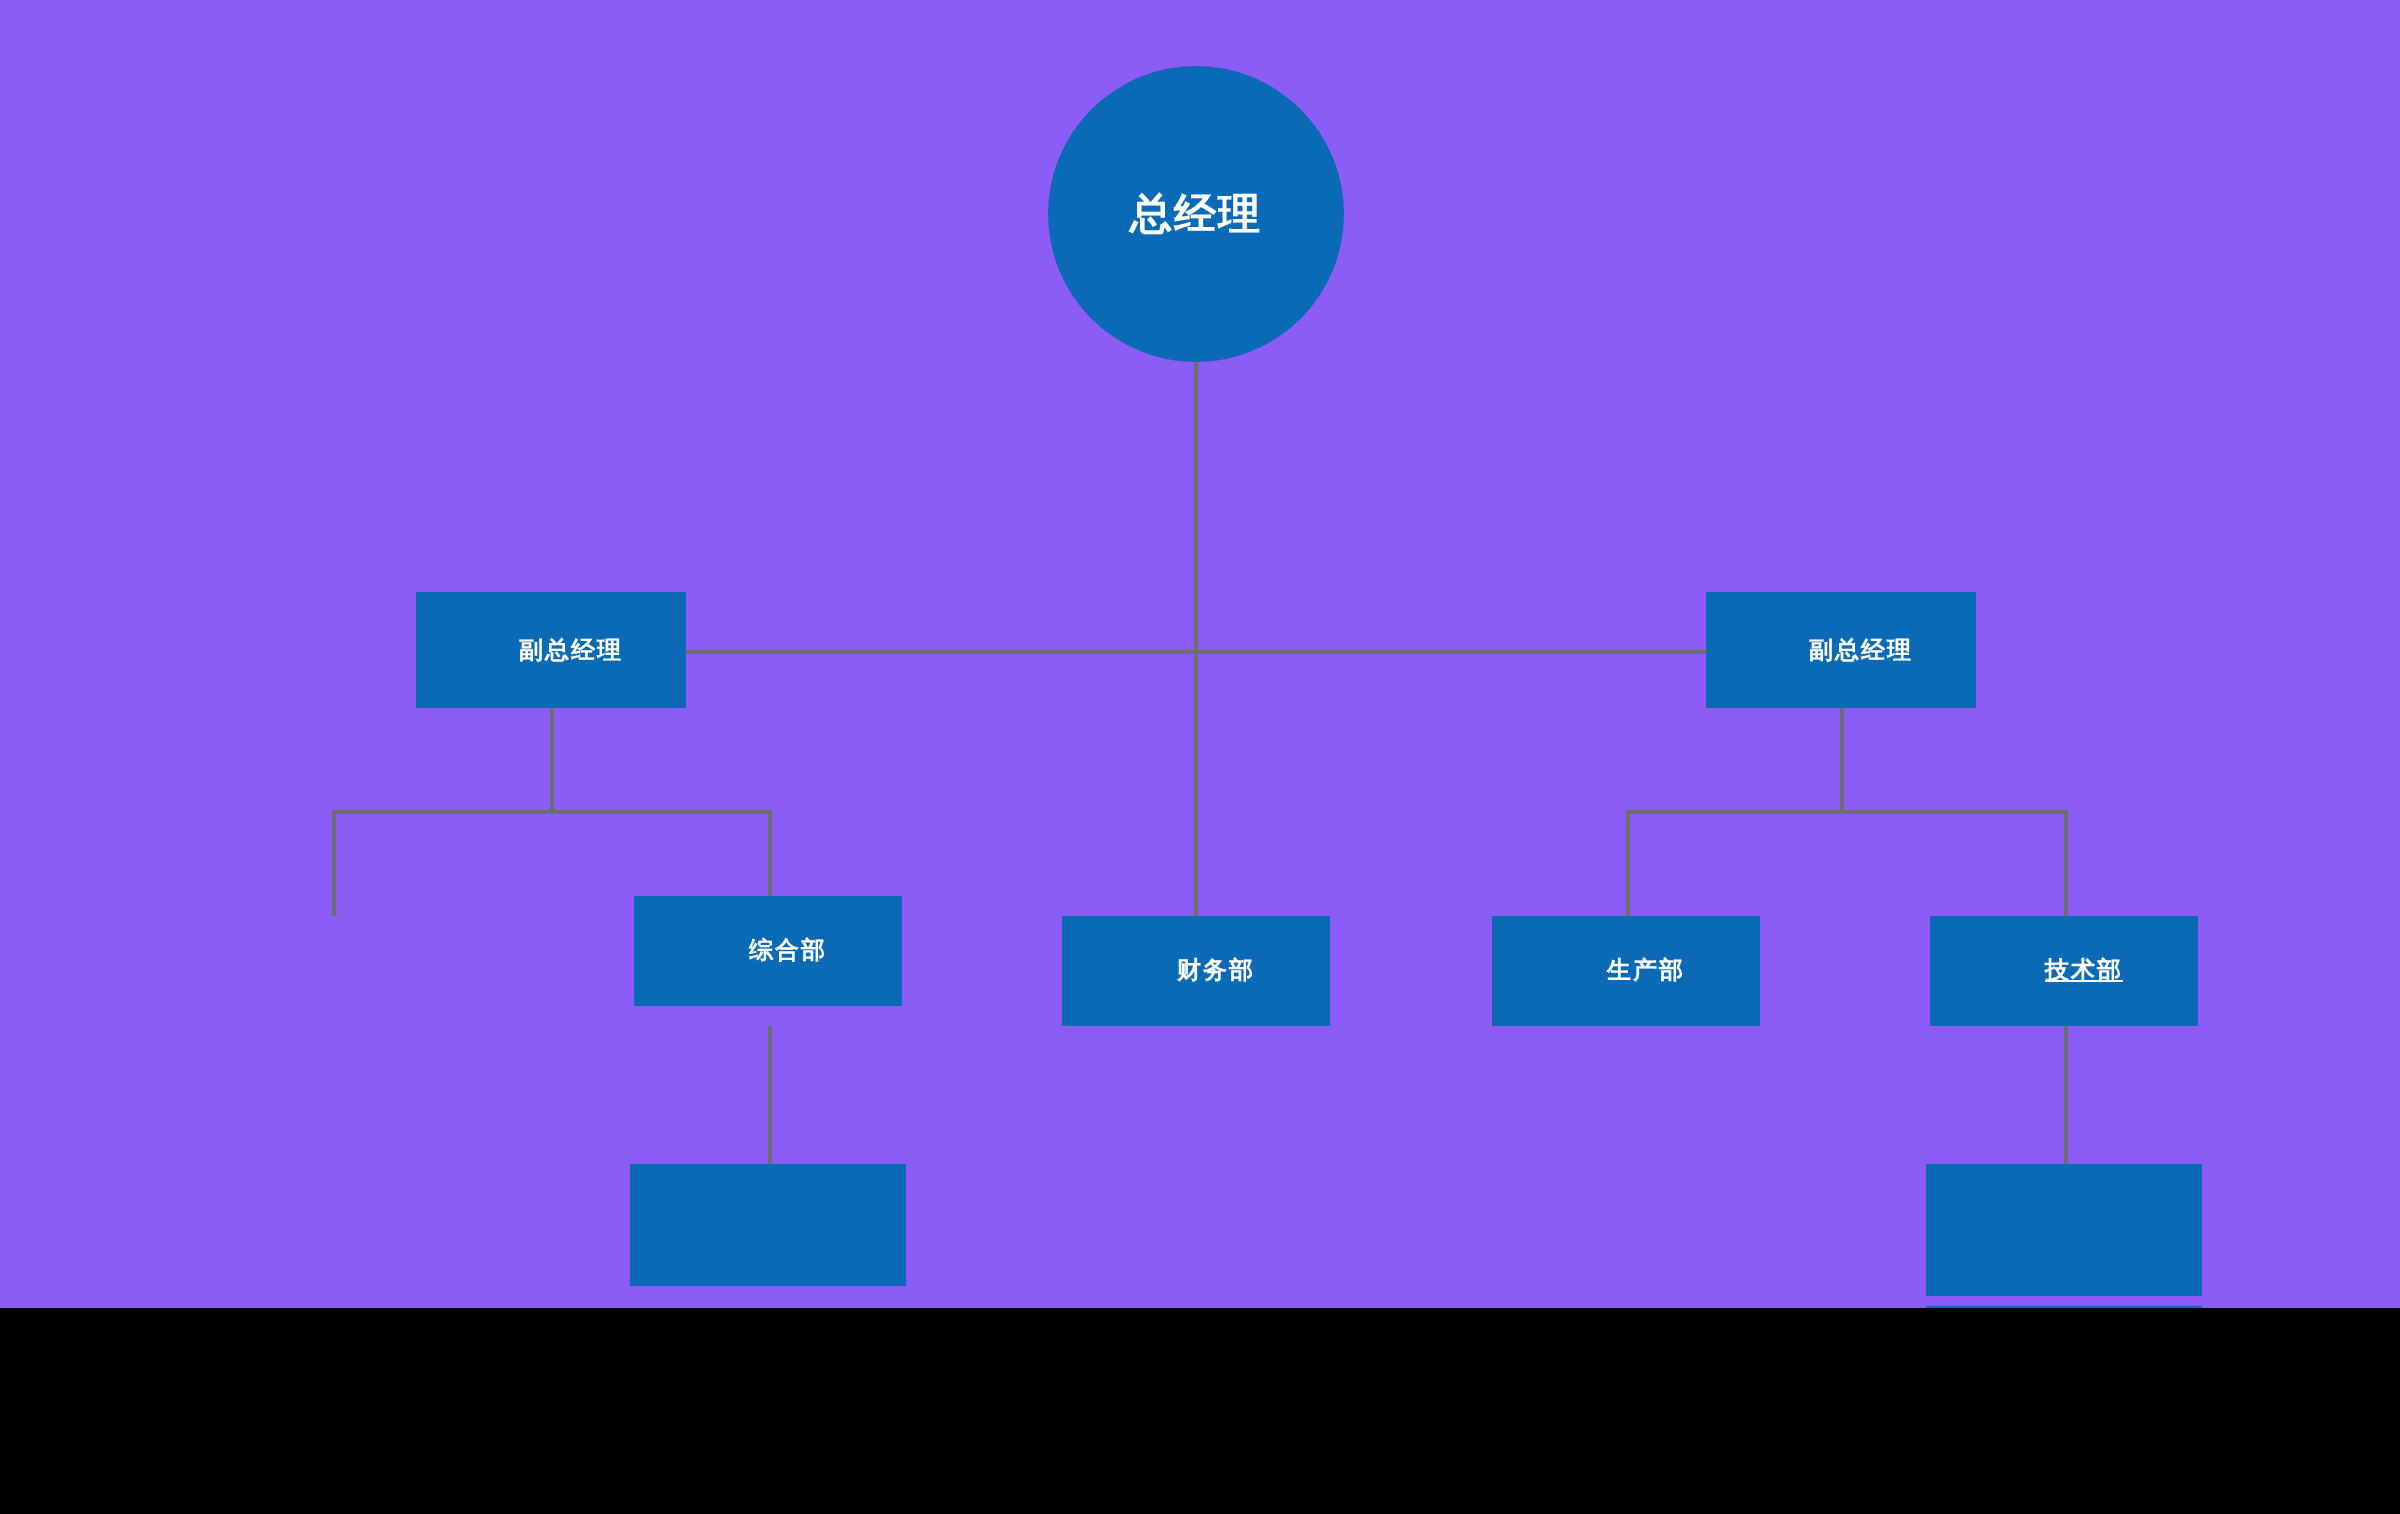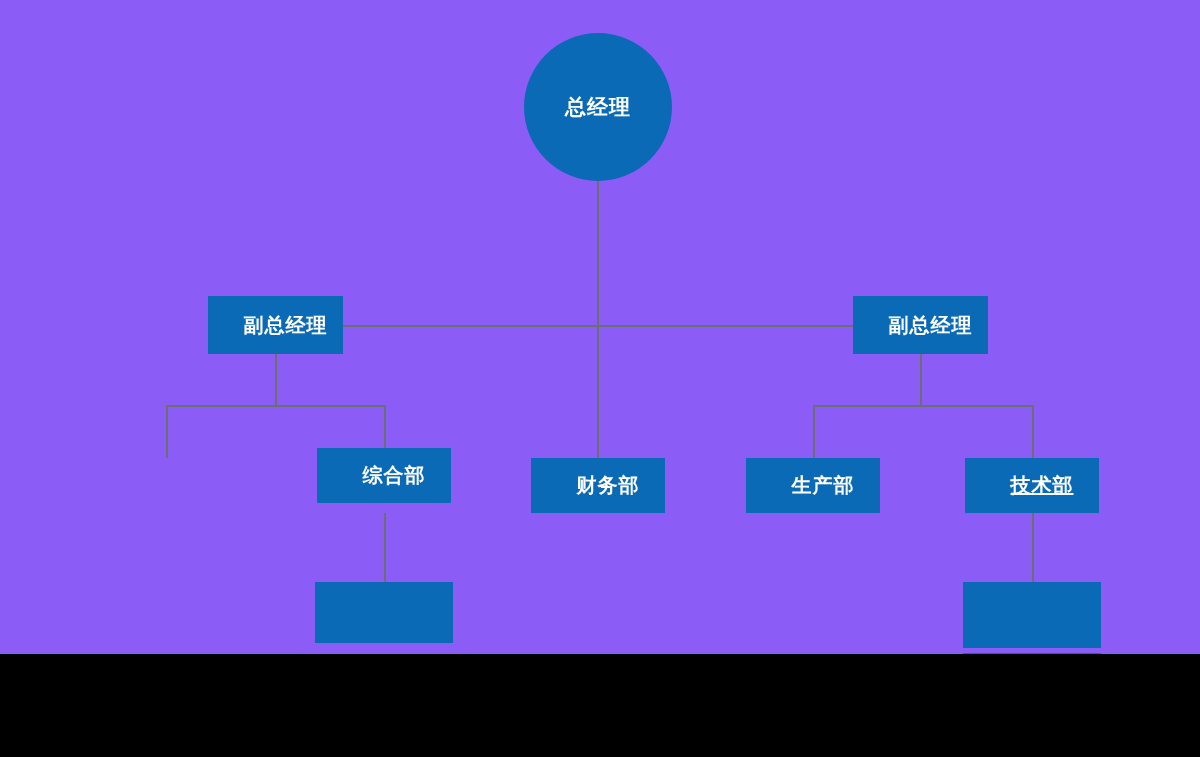--- a/index.html
+++ b/index.html
@@ -28,21 +28,21 @@
     font-weight: bold;
     letter-spacing: 1px;
     z-index: 3;
     user-select: none;
   }
   .node-root {
     border-radius: 50%;
     font-size: 21px;
   }
   .node-box {
-    font-size: 20px;
+    font-size: 12px;
     padding-left: 20px;
   }
   .node-empty {
     font-size: 20px;
   }
   .connector {
     position: absolute;
     background: #6e6e6e;
     z-index: 1;
   }

